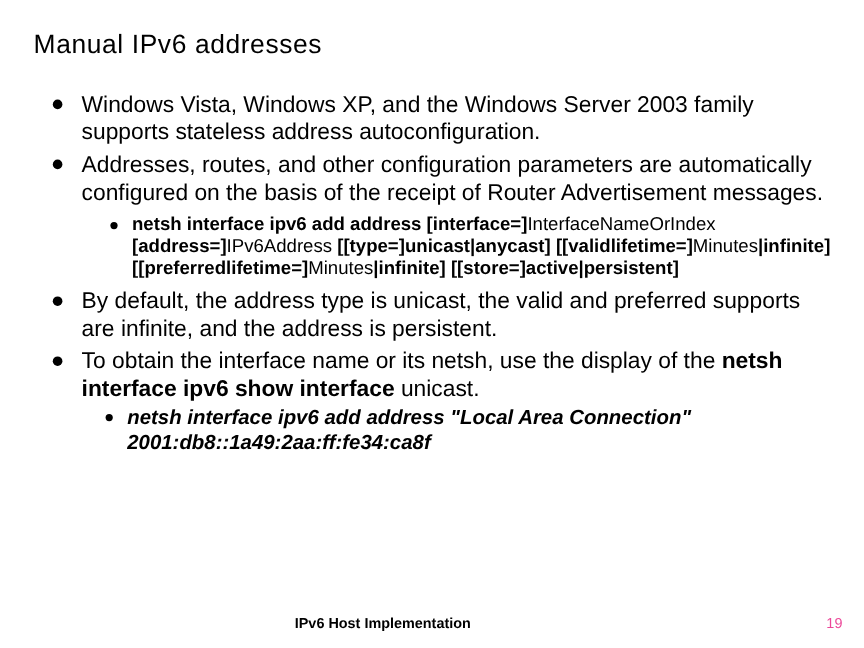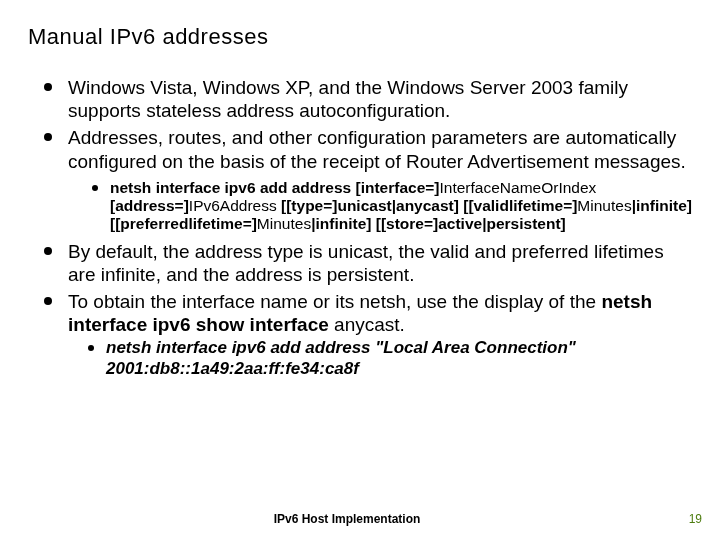--- a/index.html
+++ b/index.html
@@ -96,28 +96,27 @@
   .bi { font-weight: 700; font-style: italic; }
   .footer {
     position: absolute;
     bottom: 14px;
     left: 0;
     width: 638px;
     text-align: center;
     font-size: 12px;
     font-weight: 700;
     color: #000;
-    padding-left: 28px;
   }
   .pagenum {
     position: absolute;
     bottom: 14px;
     right: 18px;
     font-size: 12px;
-    color: #4d7c0f;
+    color: #ec4899;
   }
   .cmdline span { white-space: normal; }
 </style>
 </head>
 <body>
 
 <div class="slide">
 
   <div class="title">Manual IPv6 addresses</div>
 
@@ -131,25 +130,25 @@
       <span>Addresses, routes, and other configuration parameters are automatically configured on the basis of the receipt of Router Advertisement messages.</span>
 
       <ul class="lvl2">
         <li class="cmdline">
           <span class="bold">netsh interface ipv6 add address </span><span class="bold">[interface=]</span><span class="ital">InterfaceNameOrIndex</span><span class="bold"> [address=]</span><span class="ital">IPv6Address</span><span class="bold"> [[type=]unicast|anycast] [[validlifetime=]</span><span class="ital">Minutes</span><span class="bold">|infinite] [[preferredlifetime=]</span><span class="ital">Minutes</span><span class="bold">|infinite] [[store=]active|persistent]</span>
         </li>
       </ul>
     </li>
 
     <li>
-      <span>By default, the address type is unicast, the valid and preferred lifetimes are infinite, and the address is persistent.</span>
+      <span>By default, the address type is unicast, the valid and preferred supports are infinite, and the address is persistent.</span>
     </li>
 
     <li>
-      <span>To obtain the interface name or its netsh, use the display of the </span><span class="bold">netsh interface ipv6 show interface</span><span> anycast.</span>
+      <span>To obtain the interface name or its netsh, use the display of the </span><span class="bold">netsh interface ipv6 show interface</span><span> unicast.</span>
 
       <ul class="lvl3">
         <li>
           <span class="bi">netsh interface ipv6 add address "Local Area Connection" 2001:db8::1a49:2aa:ff:fe34:ca8f</span>
         </li>
       </ul>
     </li>
 
   </ul>
 

